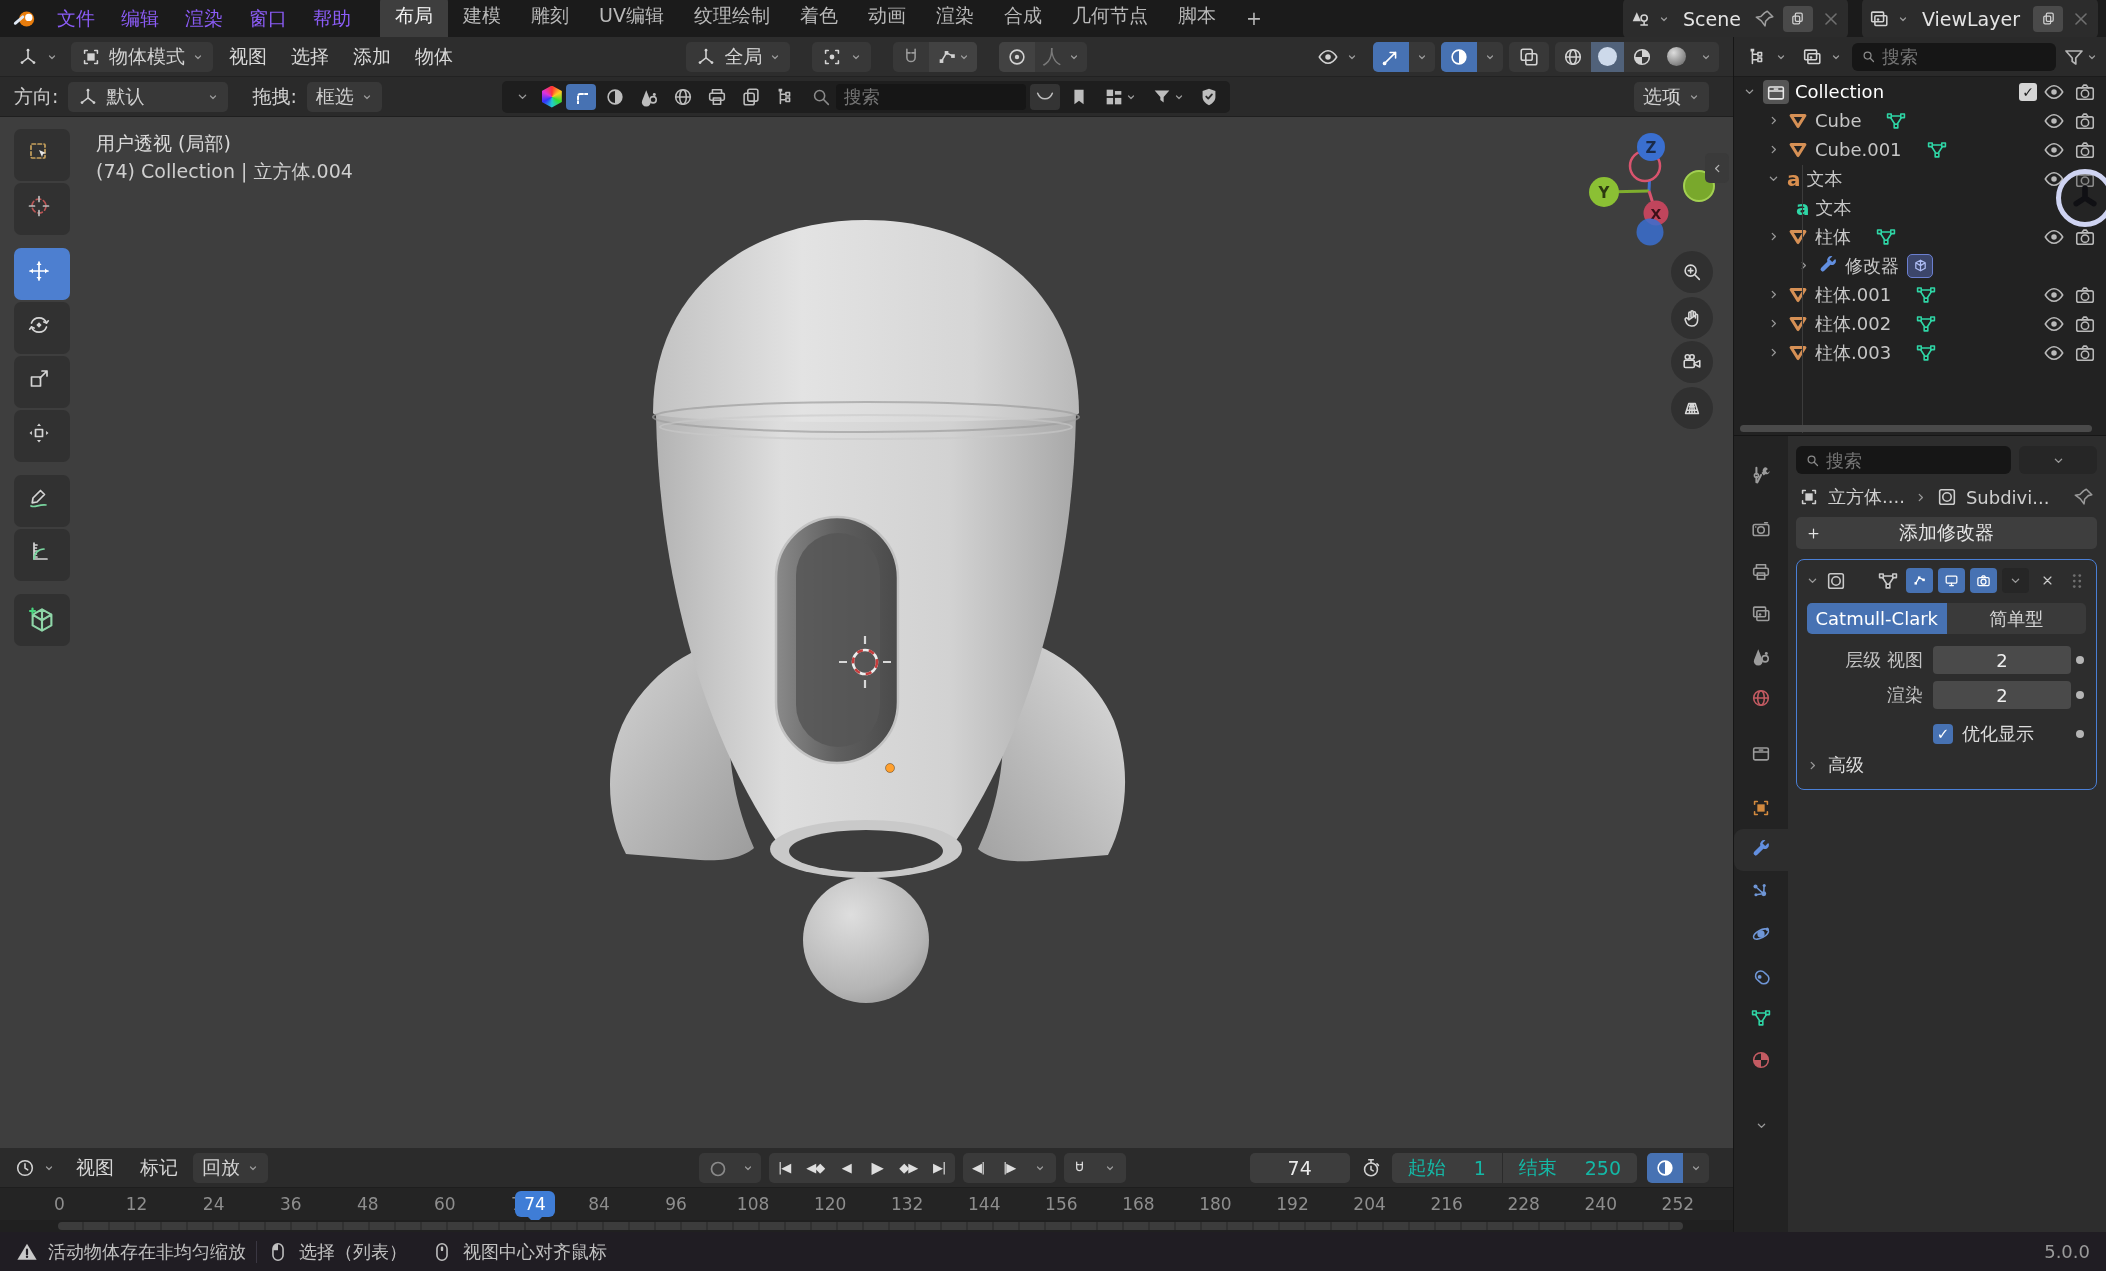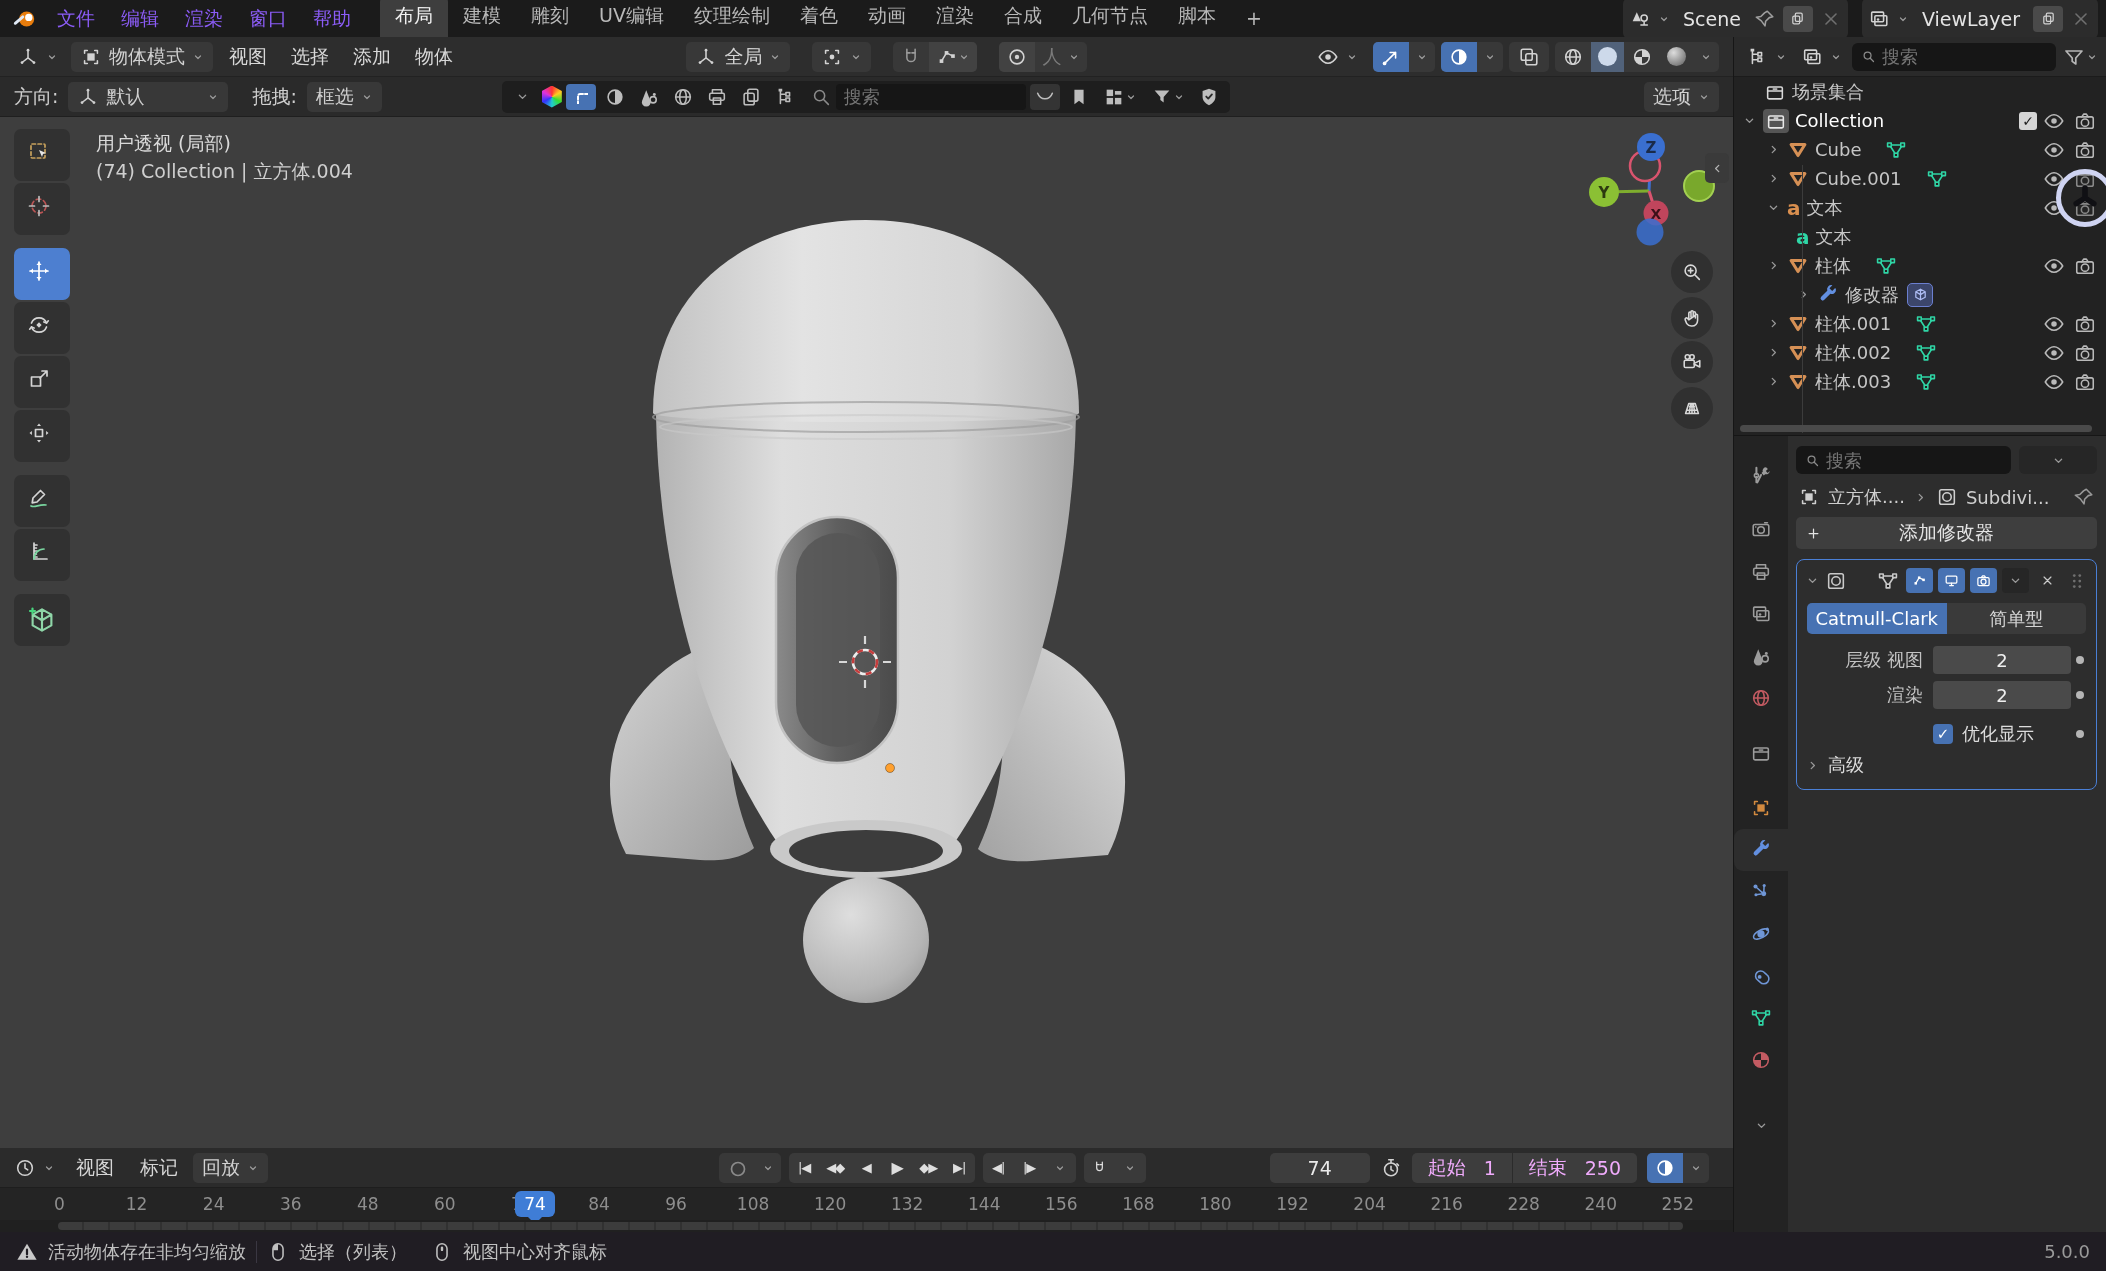--- a/index.html
+++ b/index.html
@@ -91,21 +91,21 @@
 .f-dot{margin-left:auto;margin-right:4px;width:8px;height:8px;border-radius:50%;background:#b5b5b5}
 .cbx{width:20px;height:20px;border-radius:4px;background:#4772b3;color:#fff;display:flex;align-items:center;justify-content:center;font-size:15px;font-weight:bold}
 
 #timeline{position:absolute;left:0;top:1148px;width:1733px;height:84px;background:#242424}
 #tl-header{height:40px;background:#2b2b2b;border-bottom:1px solid #1e1e1e;display:flex;align-items:center;padding:0 8px;gap:4px}
 #tl-header .menu-item{padding:0 11px;height:30px;display:flex;align-items:center;color:#d6d6d6}
 .pb{display:flex;height:30px;border-radius:5px;overflow:hidden;background:#3a3a3a}
 .pb>div{width:31px;display:flex;align-items:center;justify-content:center;color:#dedede;font-size:13px;letter-spacing:-1px}
 .fbox{width:100px;height:30px;background:#3d3d3d;border-radius:5px;display:flex;align-items:center;justify-content:center;color:#eaeaea}
 .range{display:flex;height:30px;background:#3d3d3d;border-radius:5px;overflow:hidden}
-.range>div{display:flex;align-items:center;gap:18px;padding:0 16px;color:#f0abfc}
+.range>div{display:flex;align-items:center;gap:28px;padding:0 16px;color:#14b8a6}
 .range .sep{width:1px;background:#2b2b2b;padding:0}
 #ruler{position:absolute;left:0;top:40px;width:100%;height:32px}
 #ruler-ticks{position:absolute;left:21px;top:0;display:flex;height:100%;align-items:center;color:#8e8e8e;font-size:17px}
 #ruler-ticks span{width:77.07px;text-align:center}
 #playhead{position:absolute;left:515px;top:3px;width:40px;height:26px;background:#3f7dd6;border-radius:6px;color:#fff;display:flex;align-items:center;justify-content:center;font-size:17px}
 #playhead::after{content:"";position:absolute;top:26px;left:13px;border:7px solid transparent;border-top-color:#3f7dd6}
 #tl-scroll{position:absolute;left:0;top:72px;width:100%;height:12px;background:#202020}
 #tl-bar{position:absolute;left:58px;top:2px;width:1625px;height:8px;border-radius:4px;background:#3c3c3c;
   background-image:repeating-linear-gradient(90deg,#3c3c3c 0 24px,#313131 24px 26px)}
 
@@ -655,21 +655,21 @@
           <use href="#s-chevD"></use>
         </svg>
       </span>
     <span class="tgl">
         <svg class="ic">
           <use href="#s-shield"></use>
         </svg>
       </span>
   </div>
 
-  <span class="btn" style="margin-left:auto;">
+  <span class="btn" style="margin-left:auto;margin-right:10px">
     <span>选项</span>
     <svg class="ic xs chev">
         <use href="#s-chevD"></use>
       </svg>
   </span>
 </div>
 
 <div id="viewport">
   <svg id="scene-svg" width="1733" height="1031" viewBox="0 0 1733 1031">
     <defs>
@@ -869,26 +869,20 @@
           <path d="M4 5h16l-6.2 7v6l-3.6-2.6V12z"></path>
         </svg>
       <svg class="ic xs chev">
           <use href="#s-chevD"></use>
         </svg>
     </span>
   </div>
 
   <div id="ol-treeline"></div>
 
-  <div class="ol-row" style="padding-left:30px">
-    <svg class="ic" style="color:#d9d9d9">
-        <use href="#s-box"></use>
-      </svg>
-    <span class="lbl">场景集合</span>
-  </div>
   <div class="ol-row" style="color:#fff">
     <svg class="ic sm chev">
         <use href="#s-chevD"></use>
       </svg>
     <span class="chip">
         <svg class="ic" style="color:#e8e8e8">
           <use href="#s-box"></use>
         </svg>
       </span>
     <span class="lbl">Collection</span>

